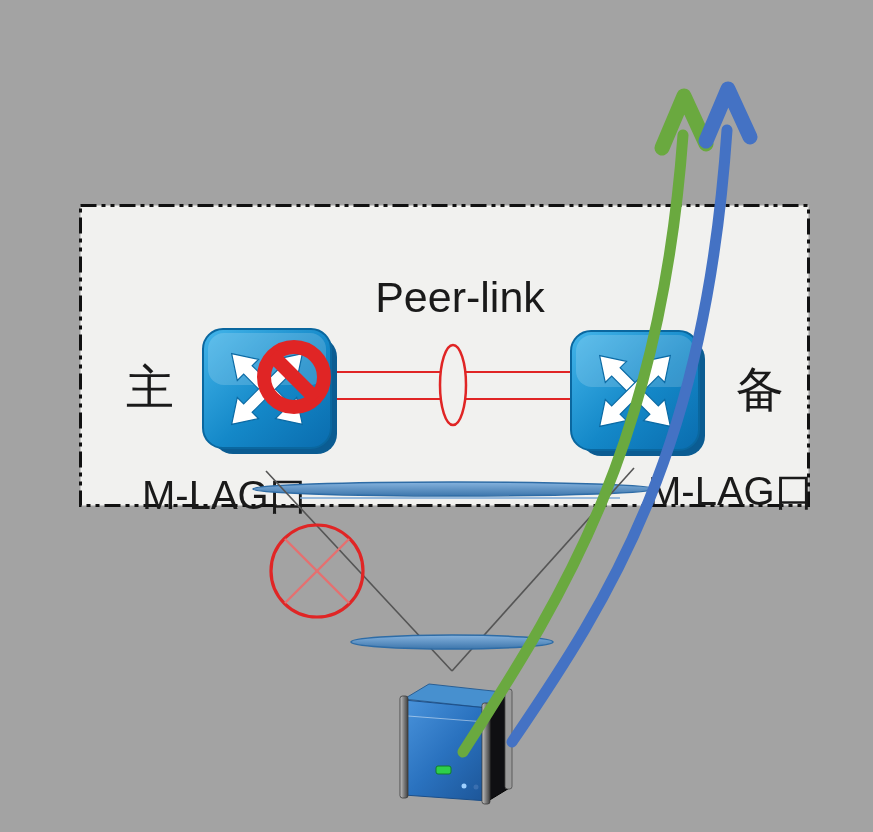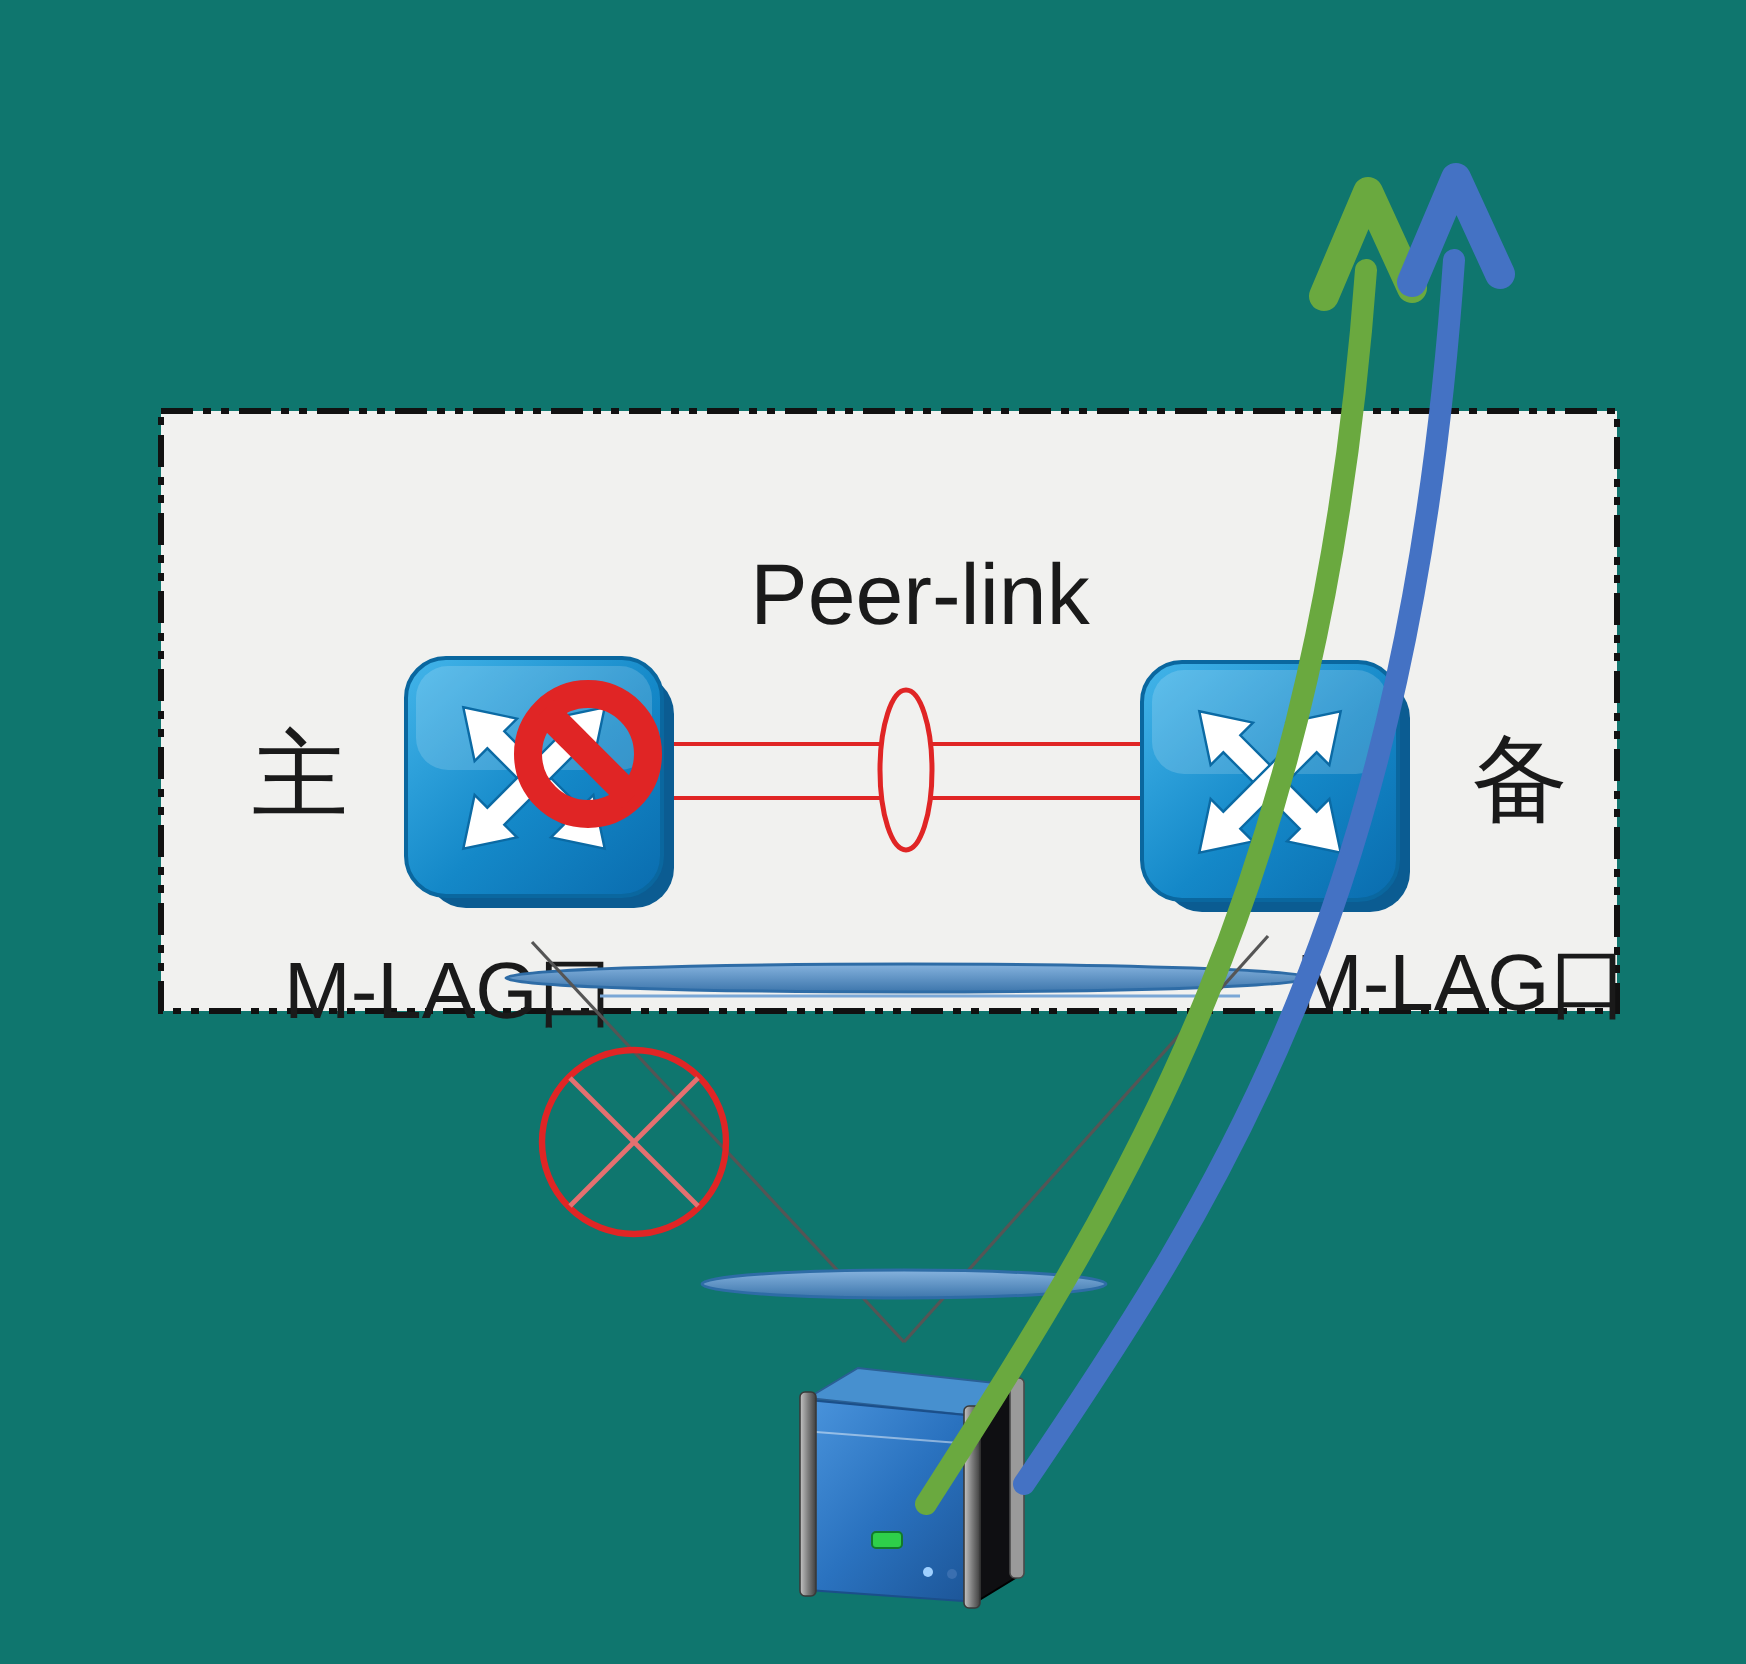--- a/index.html
+++ b/index.html
@@ -1,16 +1,16 @@
 <!DOCTYPE html>
 <html><head>
 <meta charset="utf-8">
 <style>
   html,body{margin:0;padding:0;background:#ffffff;}
-  .stage{position:relative;width:873px;height:832px;background:#0f766e;overflow:hidden;
+  .stage{position:relative;width:873px;height:832px;background:#a3a3a3;overflow:hidden;
          font-family:"Liberation Sans","DejaVu Sans",sans-serif;}
   svg{position:absolute;left:0;top:0;}
   text{font-family:"Liberation Sans","DejaVu Sans",sans-serif;fill:#1a1a1a;}
   .lbl-cjk{font-size:48px;}
   .lbl-peer{font-size:43px;}
   .lbl-mlag{font-size:40px;}
 </style>
 </head>
 <body>
 

